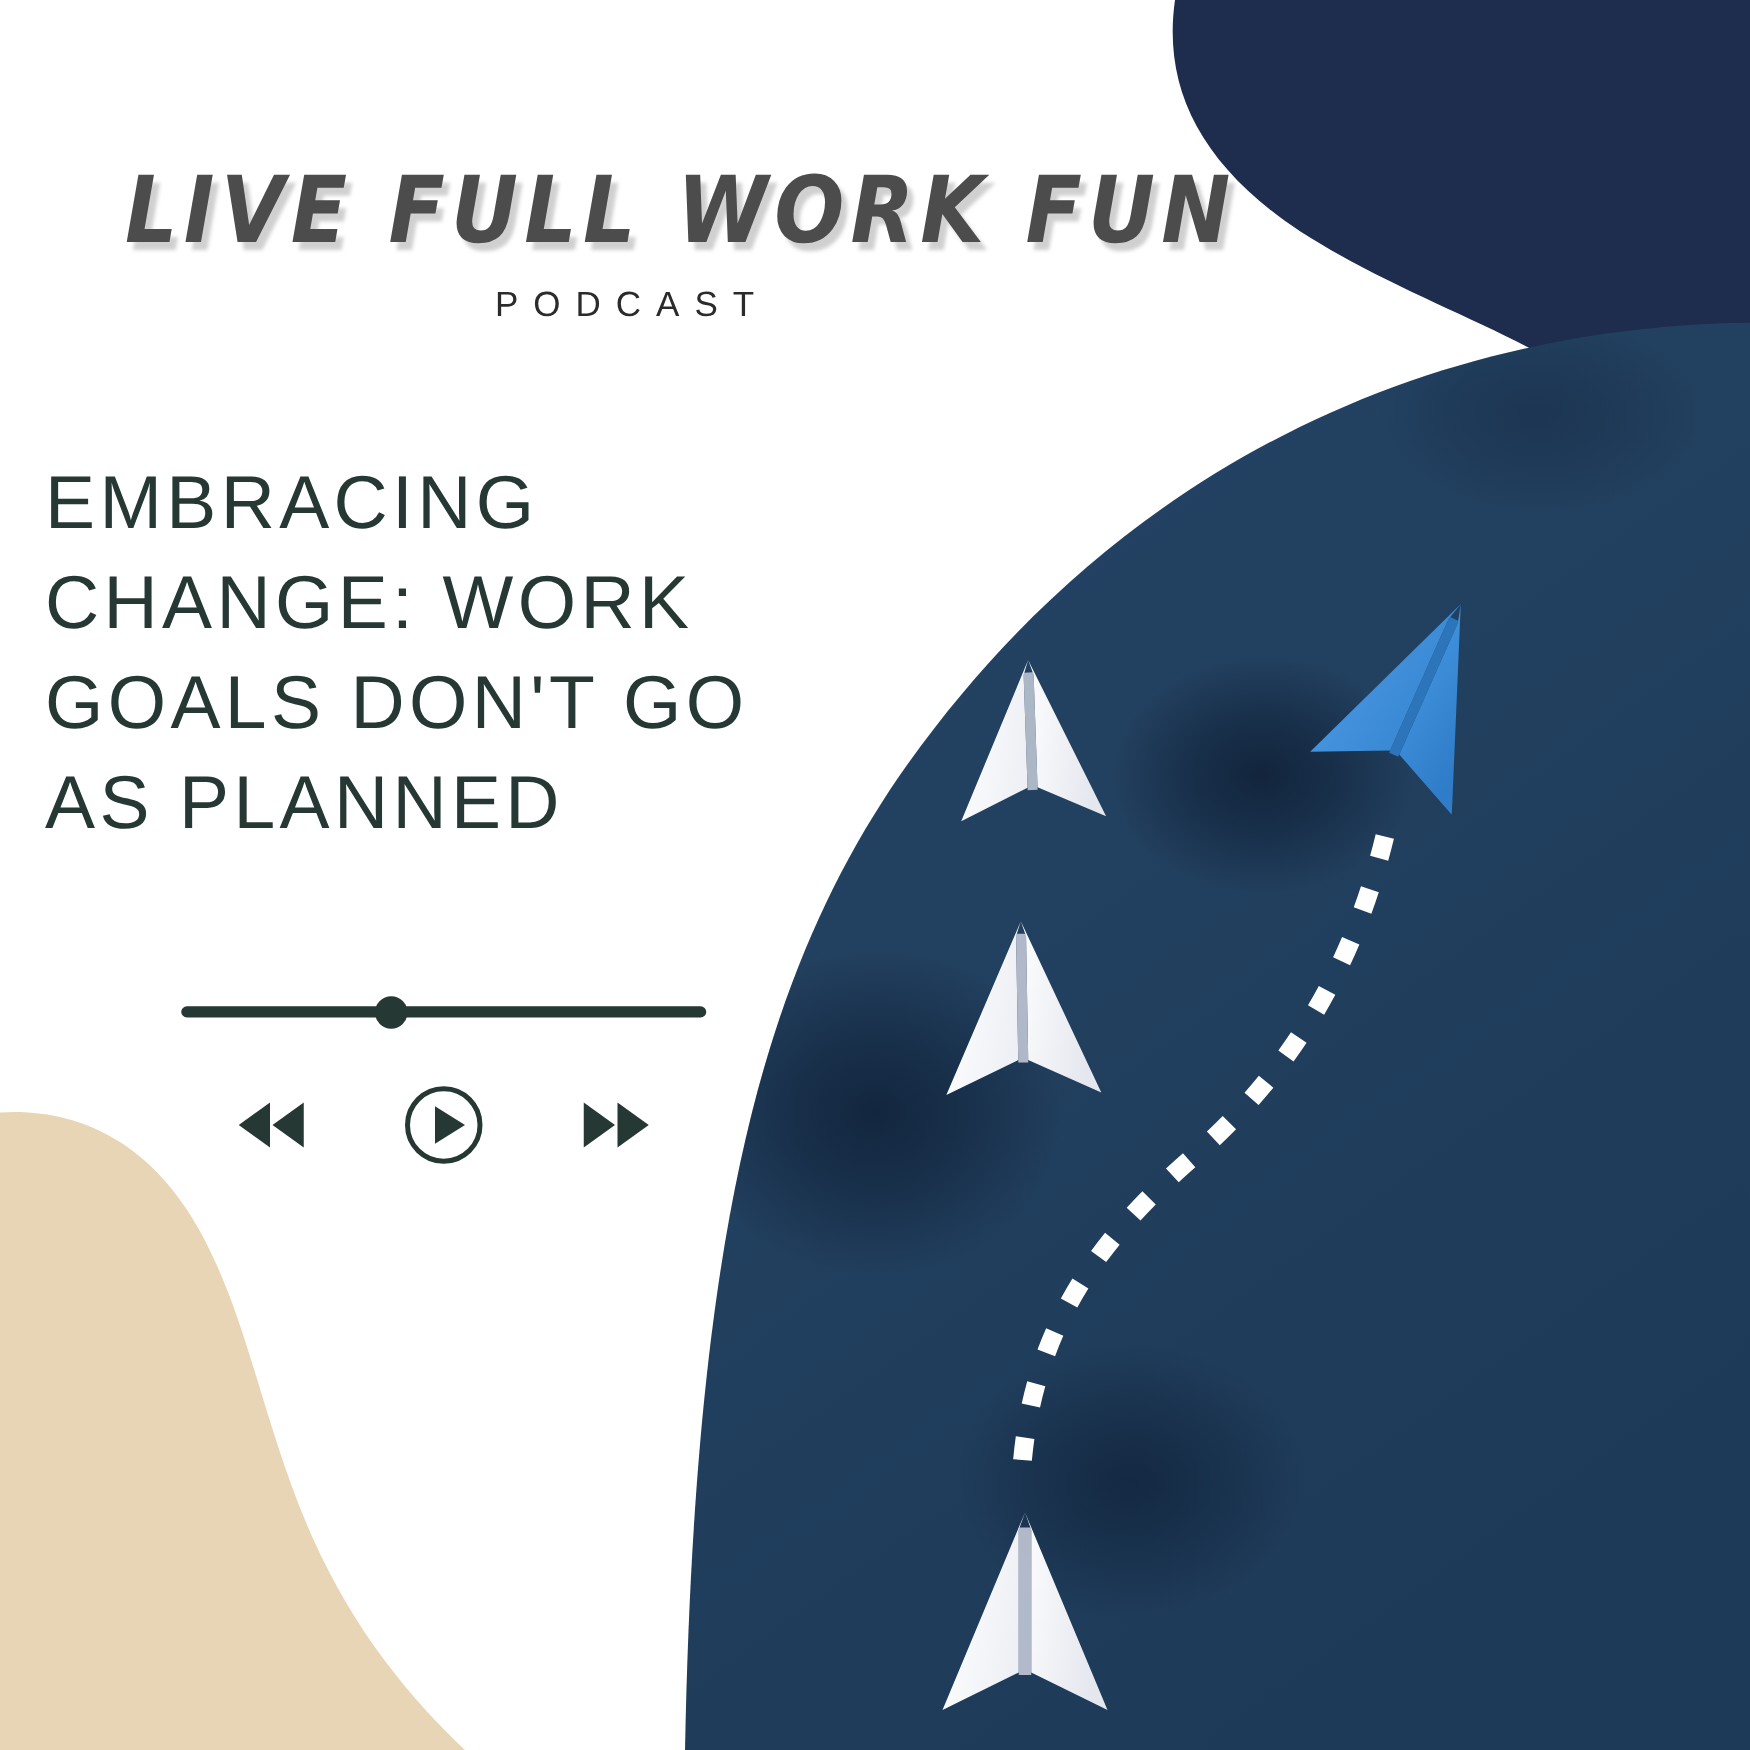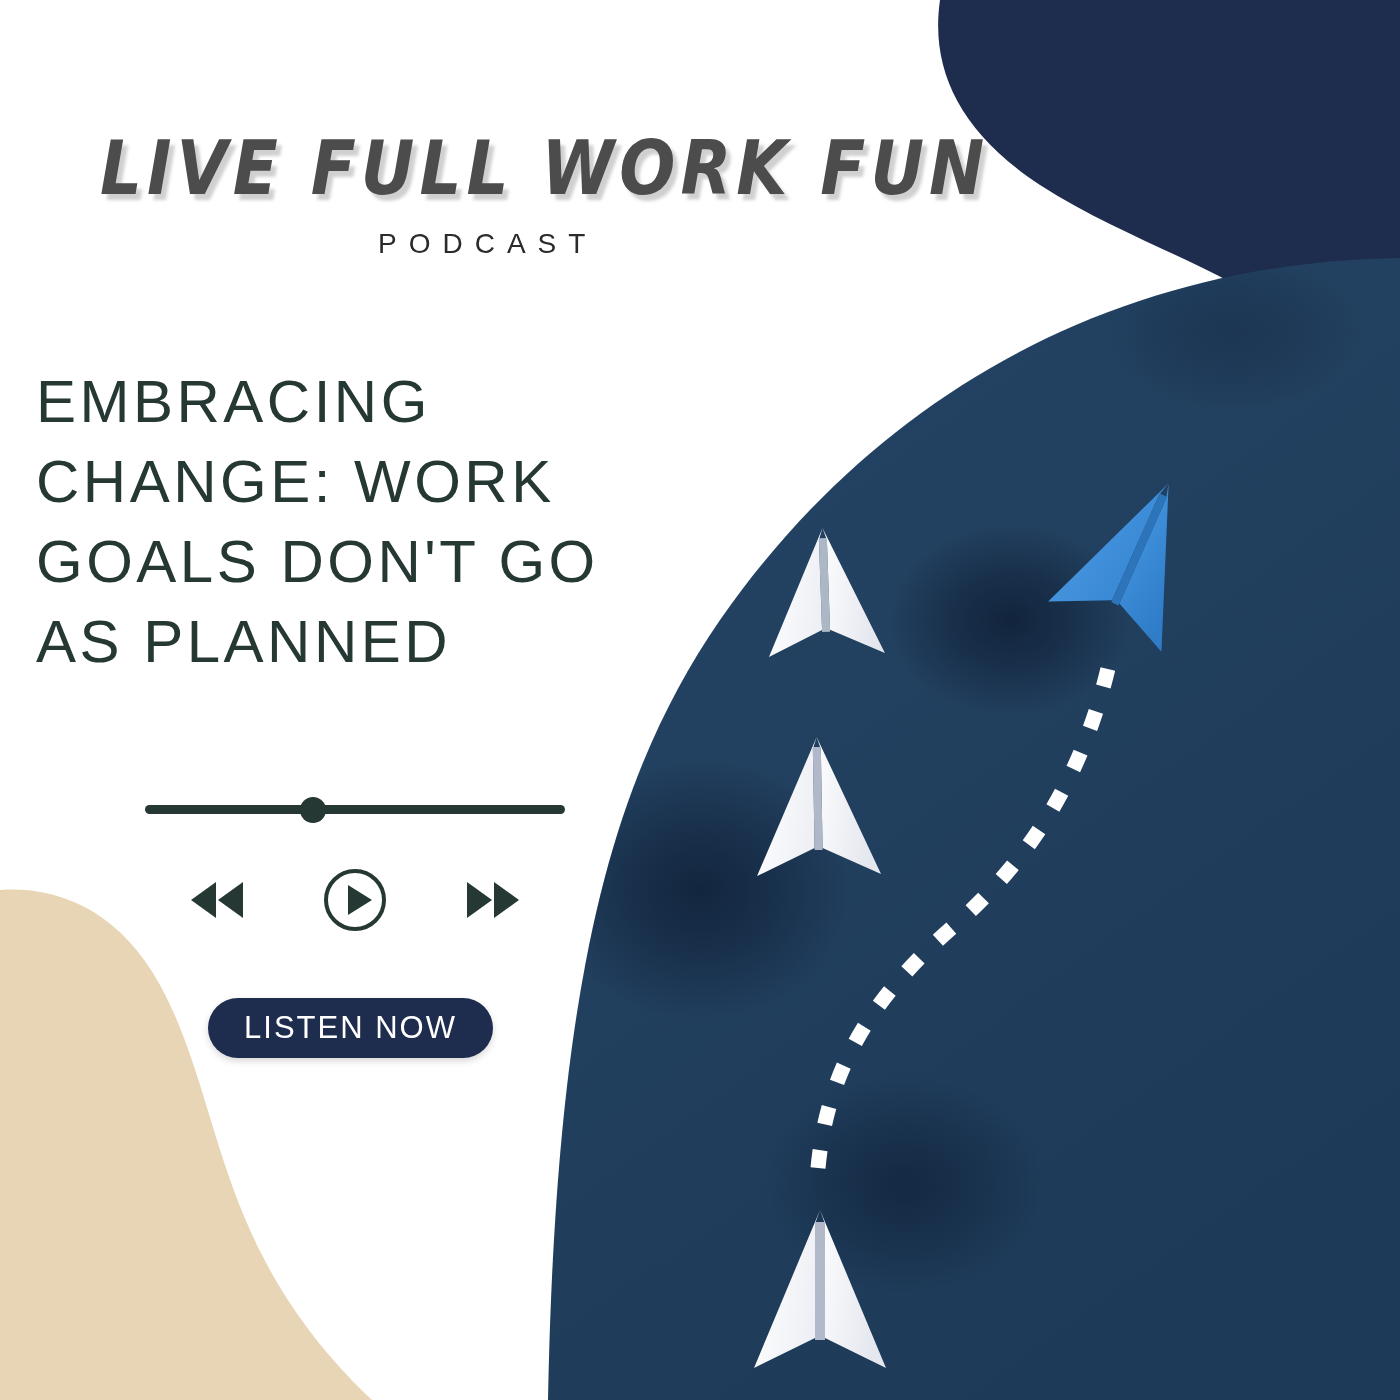--- a/index.html
+++ b/index.html
@@ -46,21 +46,21 @@
     letter-spacing: 5px;
     color: #4c4c4c;
     white-space: nowrap;
     text-shadow: 5px 6px 3px rgba(150,150,150,0.45);
     transform: scaleY(1.12);
     transform-origin: left top;
   }
 
   .brand-sub {
     position: absolute;
-    left: 378px;
+    left: 396px;
     top: 228px;
     font-family: "Liberation Sans", sans-serif;
     font-weight: 400;
     font-size: 28px;
     letter-spacing: 12px;
     color: #2b2b2b;
     white-space: nowrap;
   }
 
   .episode-title {
@@ -274,16 +274,15 @@
 
       <div class="ctrl-btn">
         <svg width="62" height="44" viewBox="0 0 62 44">
           <polygon points="5,4 5,40 30,22" fill="#263833"></polygon>
           <polygon points="32,4 32,40 57,22" fill="#263833"></polygon>
         </svg>
       </div>
 
     </div>
 
-    <button class="listen-btn">LISTEN NOW</button>
 
   </div>
 </div>
 
 </body></html>

